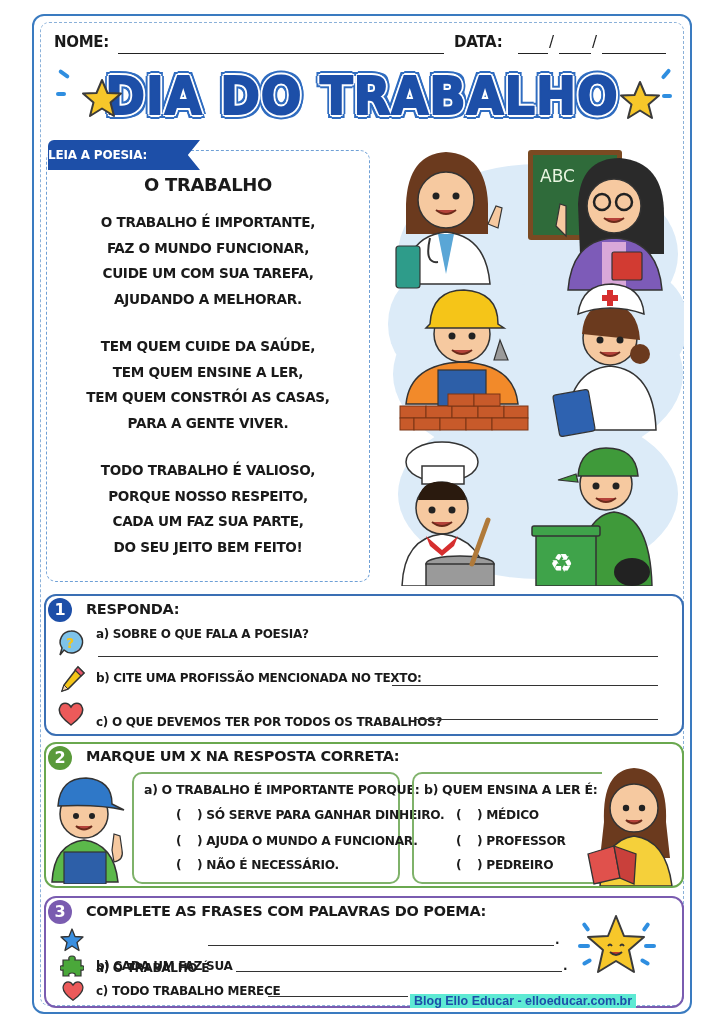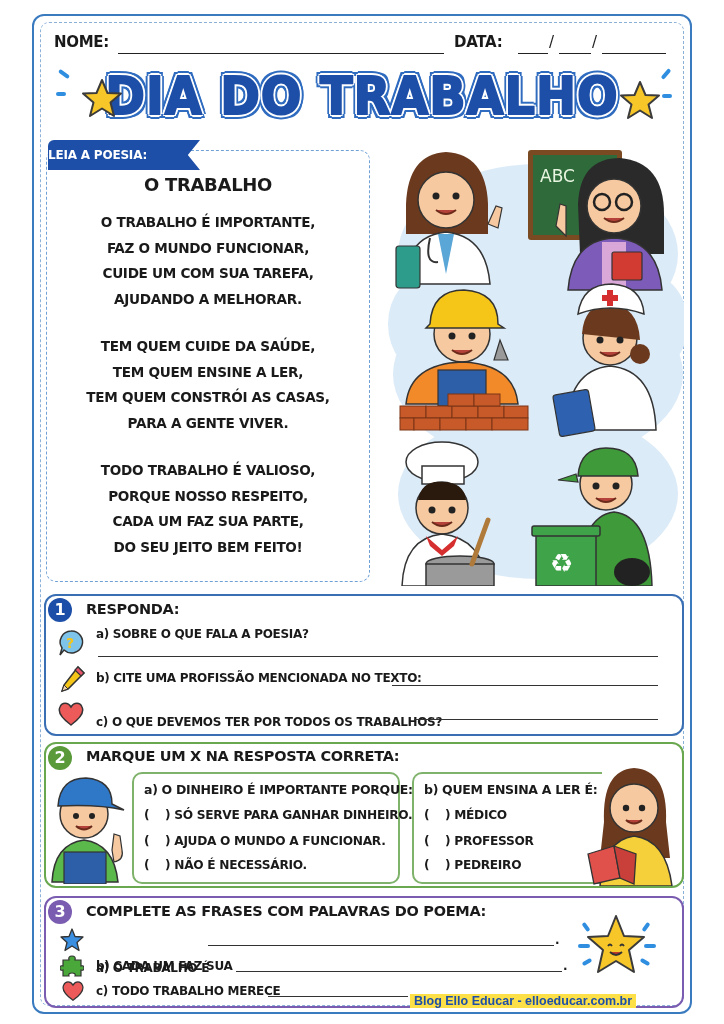--- a/index.html
+++ b/index.html
@@ -60,23 +60,23 @@
     .sec2 { left: 44px; top: 742px; width: 640px; height: 146px; border-color: #6aa84f; }
     .sec3 { left: 44px; top: 896px; width: 640px; height: 112px; border-color: #7a5cb0; }
     .num-badge { position: absolute; width: 24px; height: 24px; border-radius: 50%; color: #fff; font-weight: bold; font-size: 16px; text-align: center; line-height: 24px; }
     .sec-title { position: absolute; font-weight: bold; font-size: 14.5px; letter-spacing: -0.3px; }
     .q { position: absolute; font-size: 12px; font-weight: bold; letter-spacing: -0.3px; }
     .ans-line { position: absolute; height: 0; border-bottom: 1.3px solid #333; }
     .icon { position: absolute; }
 
     .opt-box { position: absolute; border: 2px solid #7fb26a; border-radius: 10px; }
     .opt-head { position: absolute; font-weight: bold; font-size: 12.5px; letter-spacing: -0.3px; }
-    .opt { position: absolute; font-size: 12.2px; font-weight: bold; letter-spacing: -0.3px; white-space: pre; }
-
-    .footer { position: absolute; left: 410px; top: 994px; font-family: "Liberation Sans", sans-serif; font-weight: bold; font-size: 12.5px; color: #1d4fa8; background: #fde047; padding: 0 4px; }
+    .opt { position: absolute; font-size: 12.2px; font-weight: bold; letter-spacing: -0.3px; white-space: pre; margin-left: 32px; }
+
+    .footer { position: absolute; left: 410px; top: 994px; font-family: "Liberation Sans", sans-serif; font-weight: bold; font-size: 12.5px; color: #1d4fa8; background: #5eead4; padding: 0 4px; }
   </style>
 </head>
 <body>
 
 <div class="sheet">
   <div class="sheet-inner"></div>
 </div>
 
 <div class="hdr" style="left:54px;top:33px;width:620px;">
   <span class="lbl" style="left:0;">NOME:</span>
@@ -273,21 +273,21 @@
   <path d="M10 36 Q12 8 38 8 Q64 10 64 34 L76 40 Q50 34 10 36 Z" fill="#2f78c8" stroke="#333" stroke-width="1.5"></path>
   <circle cx="28" cy="46" r="3" fill="#222"></circle>
     <circle cx="44" cy="46" r="3" fill="#222"></circle>
   <path d="M28 56 Q36 63 44 56" stroke="#6b2a1a" stroke-width="2" fill="#b5423a"></path>
   <path d="M4 112 Q6 74 36 70 Q66 74 70 112 Z" fill="#5bb84a" stroke="#333" stroke-width="1.5"></path>
   <rect x="16" y="82" width="42" height="32" fill="#2d5fa8" stroke="#333" stroke-width="1.2"></rect>
   <path d="M64 80 L66 64 L72 66 L74 80 Q76 90 66 92 Z" fill="#f6c9a0" stroke="#333" stroke-width="1.2"></path>
 </svg>
 
 <div class="opt-box" style="left:132px;top:772px;width:268px;height:112px;"></div>
-<div class="opt-head" style="left:144px;top:782px;">a) O DINHEIRO É IMPORTANTE PORQUE:</div>
+<div class="opt-head" style="left:144px;top:782px;">a) O TRABALHO É IMPORTANTE PORQUE:</div>
 <div class="opt" style="left:144px;top:808px;">(    ) SÓ SERVE PARA GANHAR DINHEIRO.</div>
 <div class="opt" style="left:144px;top:834px;">(    ) AJUDA O MUNDO A FUNCIONAR.</div>
 <div class="opt" style="left:144px;top:858px;">(    ) NÃO É NECESSÁRIO.</div>
 
 <div class="opt-box" style="left:412px;top:772px;width:190px;height:112px;border-right:none;border-top-right-radius:0;border-bottom-right-radius:0;"></div>
 <div class="opt-head" style="left:424px;top:782px;">b) QUEM ENSINA A LER É:</div>
 <div class="opt" style="left:424px;top:808px;">(    ) MÉDICO</div>
 <div class="opt" style="left:424px;top:834px;">(    ) PROFESSOR</div>
 <div class="opt" style="left:424px;top:858px;">(    ) PEDREIRO</div>
 

